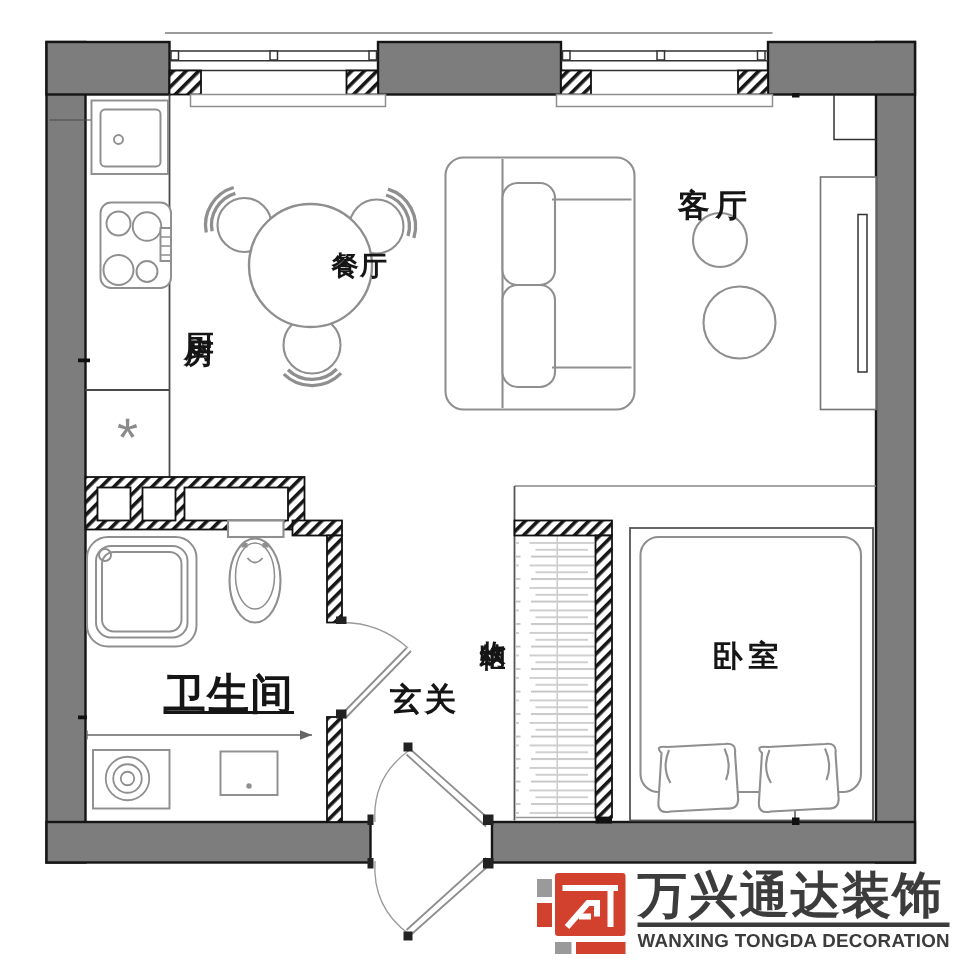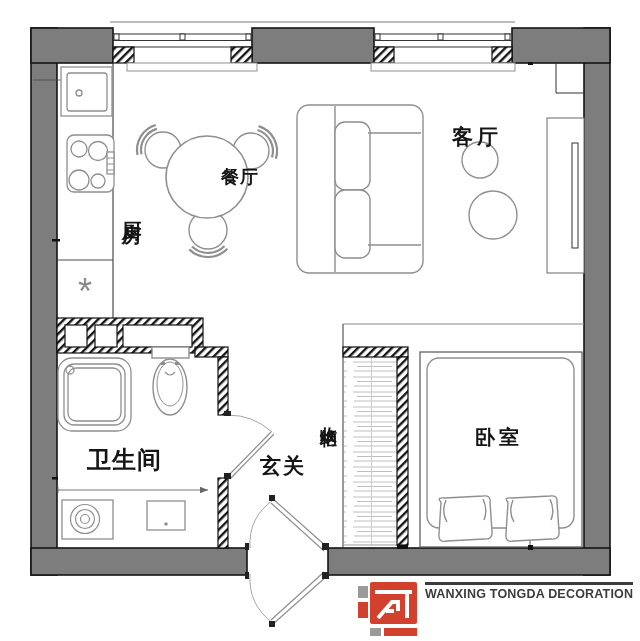--- a/index.html
+++ b/index.html
@@ -4,21 +4,21 @@
 <style>
   html,body{margin:0;padding:0;background:#fff;}
   #stage{position:relative;width:640px;height:641px;background:#fff;overflow:hidden;
          font-family:"Liberation Sans",sans-serif;}
   #plan-svg{position:absolute;left:0;top:0;}
   .lbl{position:absolute;color:#151515;font-weight:bold;white-space:nowrap;
        font-family:"Liberation Sans",sans-serif;}
   #lbl-kitchen{left:119px;top:205px;font-size:20px;writing-mode:vertical-rl;text-orientation:upright;letter-spacing:2px;}
   #lbl-dining{left:189px;top:165px;font-size:18px;letter-spacing:1px;margin-left:32px;}
   #lbl-living{left:452px;top:123px;font-size:21px;letter-spacing:4px;}
-  #lbl-bath{left:87px;top:444px;font-size:24px;letter-spacing:1px;}
+  #lbl-bath{left:109px;top:444px;font-size:28px;letter-spacing:1px;text-decoration:underline;}
   #lbl-entry{left:260px;top:452px;font-size:21px;letter-spacing:2px;}
   #lbl-storage{left:317px;top:414px;font-size:17px;writing-mode:vertical-rl;text-orientation:upright;letter-spacing:1px;}
   #lbl-bedroom{left:475px;top:424px;font-size:20px;letter-spacing:4px;}
   #watermark{position:absolute;left:356px;top:580px;display:flex;align-items:flex-start;gap:5px;}
   #wm-texts{display:flex;flex-direction:column;}
   #wm-cn{font-size:33px;font-weight:bold;color:#3c3c3c;line-height:1;letter-spacing:1px;}
   #wm-rule{height:3px;background:#3c3c3c;margin:2px 0 2px;}
   #wm-en{font-size:12.5px;font-weight:bold;color:#3c3c3c;letter-spacing:0.2px;white-space:nowrap;}
 </style>
 </head>
@@ -236,18 +236,19 @@
     <g stroke="#ffffff" stroke-width="4" fill="none">
       <path d="M19,12 H56"></path>
       <path d="M51,12 V38"></path>
       <path d="M22,38 L36,22 H42 V31"></path>
       <path d="M30,31 h8"></path>
     </g>
     <rect x="14" y="48" width="11" height="8" fill="#9a9a9a"></rect>
     <rect x="28" y="48" width="33" height="8" fill="#d2402e"></rect>
   </svg>
   <div id="wm-texts">
+    <div id="wm-cn">万兴通达装饰</div>
     <div id="wm-rule"></div>
     <div id="wm-en">WANXING TONGDA DECORATION</div>
   </div>
 </div>
 
 </div>
 
 </body></html>

